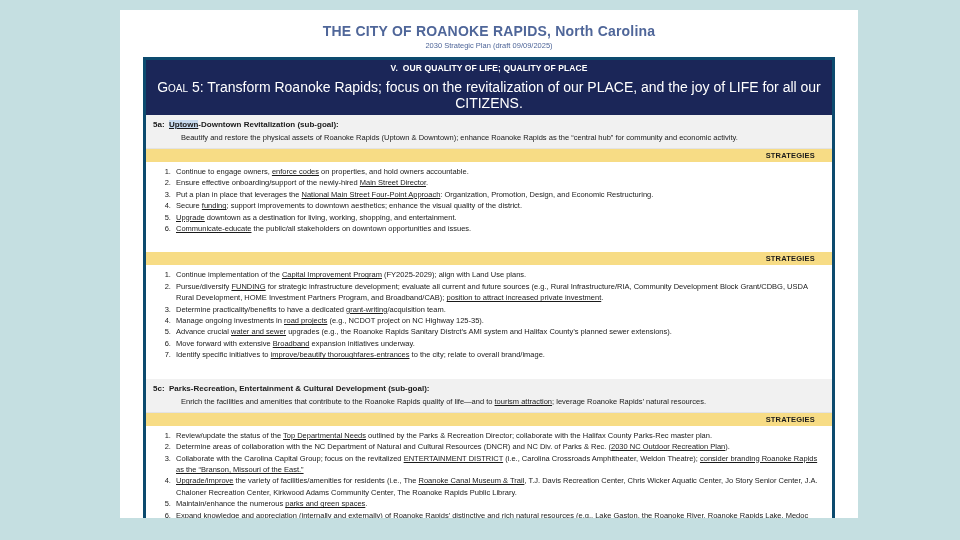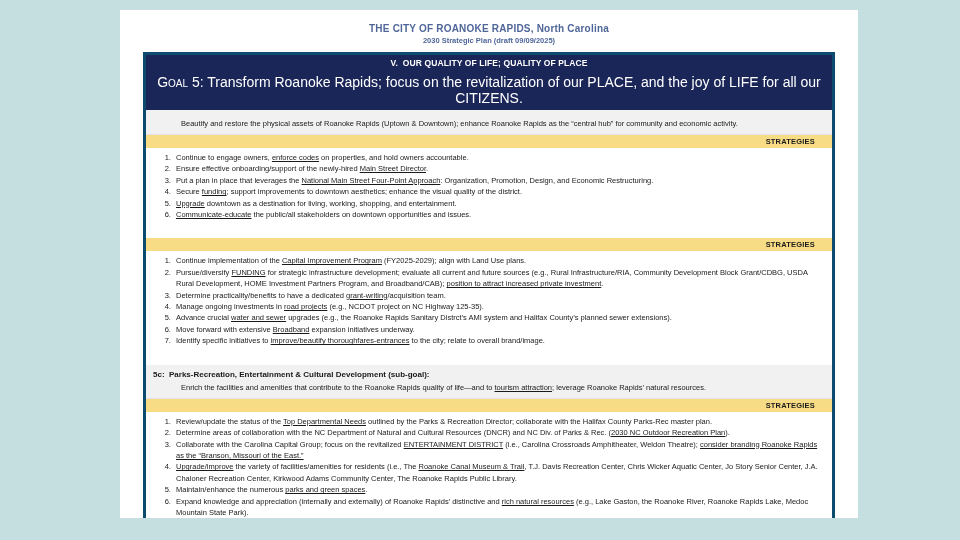--- a/index.html
+++ b/index.html
@@ -12,26 +12,26 @@
   }
   .page {
     position:absolute; left:120px; top:10px;
     width:738px; height:508px;
     background: var(--page-bg, #ffffff);
     overflow:hidden;
   }
   .doc-title {
     margin-top:13px; text-align:center;
     color: var(--title-color, #4f6699);
-    font-weight:700; font-size:10px; letter-spacing:.2px;
+    font-weight:700; font-size:14px; letter-spacing:.2px;
   }
   .doc-subtitle {
     margin-top:2px; text-align:center;
     color: var(--title-color, #4f6699);
-    font-weight:700; font-size:7.5px;
+    font-weight:400; font-size:7.5px;
   }
   .goal-table {
     width:686px; margin:7px auto 0;
     border:3px solid #0c4a6e;
     background:#fff;
   }
   .banner {
     background: var(--banner-bg, #1b2658);
     color: var(--banner-text, #ffffff);
     text-align:center; padding:3px 4px 4px;
@@ -77,20 +77,21 @@
     <div class="banner">
       <div class="banner-line1">V.&nbsp; OUR QUALITY OF LIFE; QUALITY OF PLACE</div>
       <div class="banner-line2">
         <span class="goal-prefix">Goal 5:</span>
         <span>Transform Roanoke Rapids; focus on the revitalization of our PLACE, and the joy of LIFE for all our CITIZENS.</span>
       </div>
     </div>
 
     <section>
       <div class="sec-head">
+        <div class="sec-title">5a:&nbsp; <span class="hl">Uptown</span>-Downtown Revitalization (sub-goal):</div>
         <div class="sec-desc">Beautify and restore the physical assets of Roanoke Rapids (Uptown &amp; Downtown); enhance Roanoke Rapids as the “central hub” for community and economic activity.</div>
       </div>
       <div class="strat-bar">STRATEGIES</div>
       <ol class="strat-list">
           <li>Continue to engage owners, <u>enforce codes</u> on properties, and hold owners accountable.</li>
           <li>Ensure effective onboarding/support of the newly-hired <u>Main Street Director</u>.</li>
           <li>Put a plan in place that leverages the <u>National Main Street Four-Point Approach</u>: Organization, Promotion, Design, and Economic Restructuring.</li>
           <li>Secure <u>funding</u>; support improvements to downtown aesthetics; enhance the visual quality of the district.</li>
           <li><u>Upgrade</u> downtown as a destination for living, working, shopping, and entertainment.</li>
           <li><u>Communicate-educate</u> the public/all stakeholders on downtown opportunities and issues.</li>

